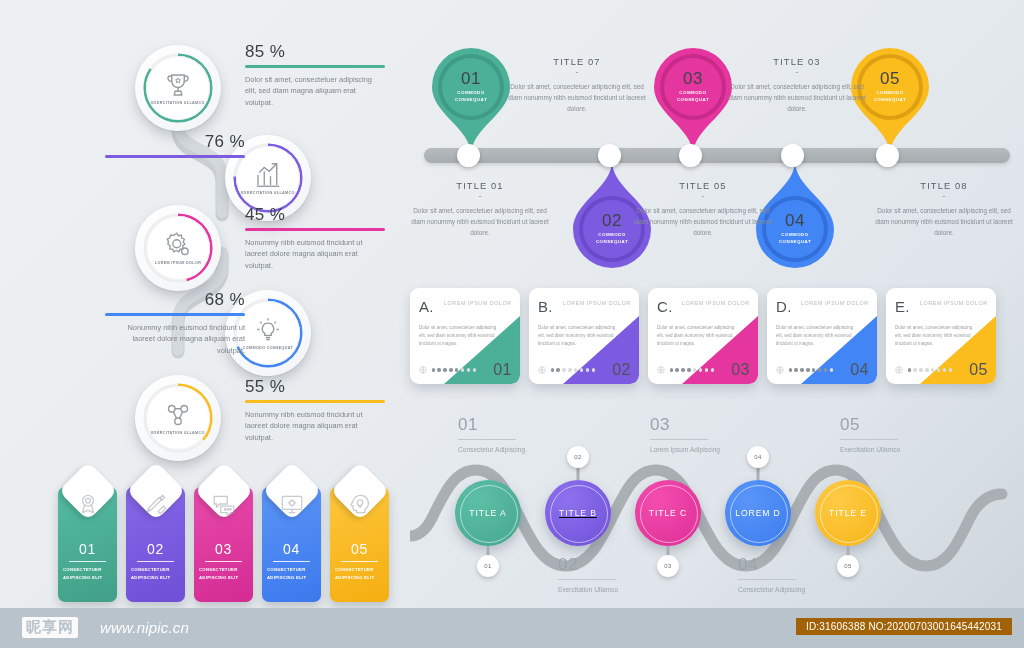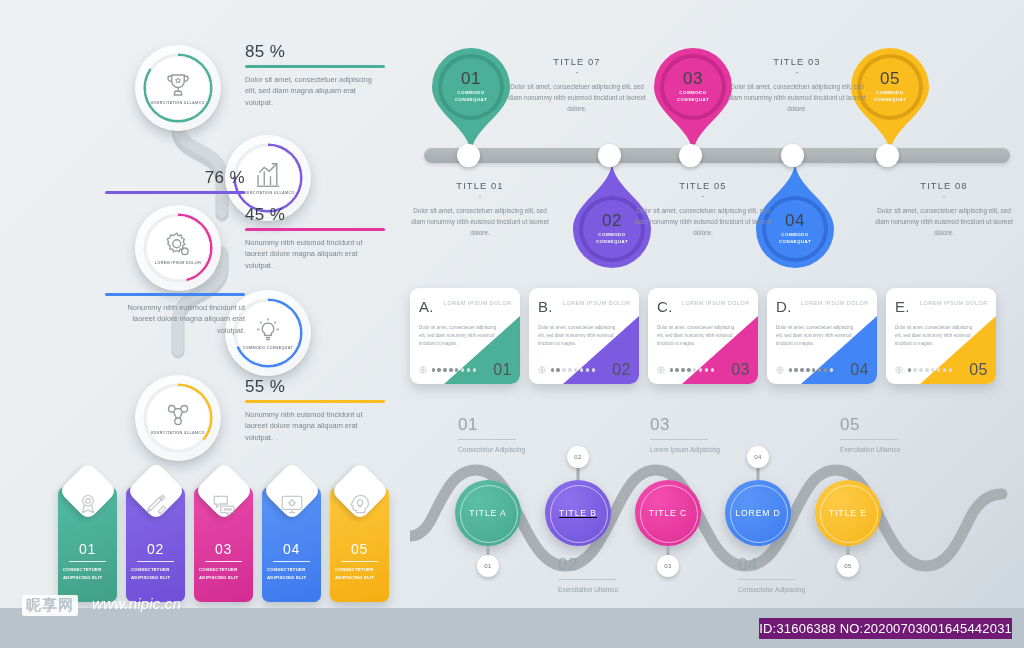--- a/index.html
+++ b/index.html
@@ -92,25 +92,25 @@
   .wbadge{position:absolute;width:22px;height:22px;border-radius:50%;background:#fff;
        box-shadow:0 2px 4px rgba(0,0,0,.2);display:flex;align-items:center;justify-content:center;
        font-size:6px;color:#6c757c;letter-spacing:.3px;}
   .wtext{position:absolute;width:100px;}
   .wtext .wnum{font-size:17px;color:#9aa4ac;letter-spacing:.5px;line-height:1;}
   .wtext .wline{width:58px;height:1px;background:#c0c7cd;margin:6px 0 5px;}
   .wtext .wdesc{font-size:6.6px;line-height:1.65;color:#9aa4ac;}
 
   
   #footer{left:0;top:608px;width:1024px;height:40px;background:#b9c3cb;}
-  #wm{left:22px;top:595px;display:flex;align-items:flex-start;gap:14px;}
+  #wm{left:22px;top:617px;display:flex;align-items:center;gap:22px;}
   #wm .cnbox{background:rgba(255,255,255,.92);color:#b9c3cb;font-size:15px;font-weight:700;
       padding:1px 4px;letter-spacing:1px;border-radius:2px;}
   #wm .url{color:#fff;font-size:15px;letter-spacing:.2px;font-style:italic;}
-  #idbox{right:12px;top:618px;background:#701a75;color:#fff;font-size:13px;padding:3px 0;letter-spacing:.2px;}
+  #idbox{right:12px;top:618px;background:#a16207;color:#fff;font-size:10px;padding:3px 10px;letter-spacing:.2px;}
 </style>
 </head>
 <body>
 
 <div class="stage">
 
   <div class="abs" id="left-chain">
     <svg class="chain-svg" width="400" height="470" viewBox="0 0 400 470">
       <path d="M178,118 C178,150 220,148 220,178 L220,200 M220,258 C220,292 178,290 178,320 L178,330 M178,330 C178,330 178,300 178,300" stroke="none" fill="none"></path>
       <path d="M178,110 L178,130 C178,158 222,152 222,182 L222,215" stroke="#c8ced2" stroke-width="13" fill="none" stroke-linecap="round"></path>
@@ -197,30 +197,31 @@
         </svg>
         <div class="nlabel" style="color:#7f878e;">EXERCITATION ULLAMCO</div>
       </div>
     </div>
 
     <div class="pct right" style="left:245px;top:42px;">
       <div class="val">85 %</div>
       <div class="bar" style="background:#4CAF97;"></div>
       <div class="desc">Dolor sit amet, consectetuer adipiscing elit, sed diam magna aliquam erat volutpat.</div>
     </div>
-    <div class="pct left" style="left:105px;top:132px;margin-top:36px;">
+    <div class="pct left" style="left:105px;top:132px;">
       <div class="val">76 %</div>
       <div class="bar" style="background:#7C5BE0;"></div>
     </div>
     <div class="pct right" style="left:245px;top:205px;">
       <div class="val">45 %</div>
       <div class="bar" style="background:#E5359E;"></div>
       <div class="desc">Nonummy nibh euismod tincidunt ut laoreet dolore magna aliquam erat volutpat.</div>
     </div>
     <div class="pct left" style="left:105px;top:290px;">
+      <div class="val">68 %</div>
       <div class="bar" style="background:#4285F4;"></div>
       <div class="desc">Nonummy nibh euismod tincidunt ut laoreet dolore magna aliquam erat volutpat.</div>
     </div>
     <div class="pct right" style="left:245px;top:377px;">
       <div class="val">55 %</div>
       <div class="bar" style="background:#FBBC1E;"></div>
       <div class="desc">Nonummy nibh euismod tincidunt ut laoreet dolore magna aliquam erat volutpat.</div>
     </div>
   </div>
 

